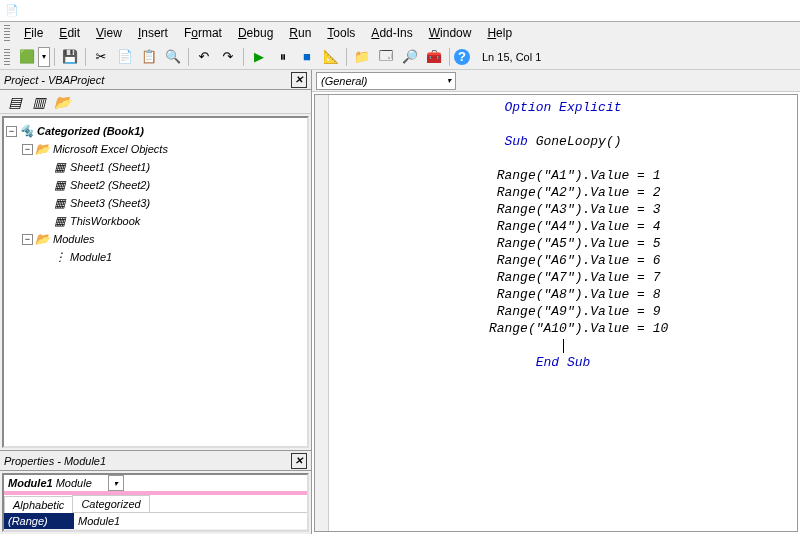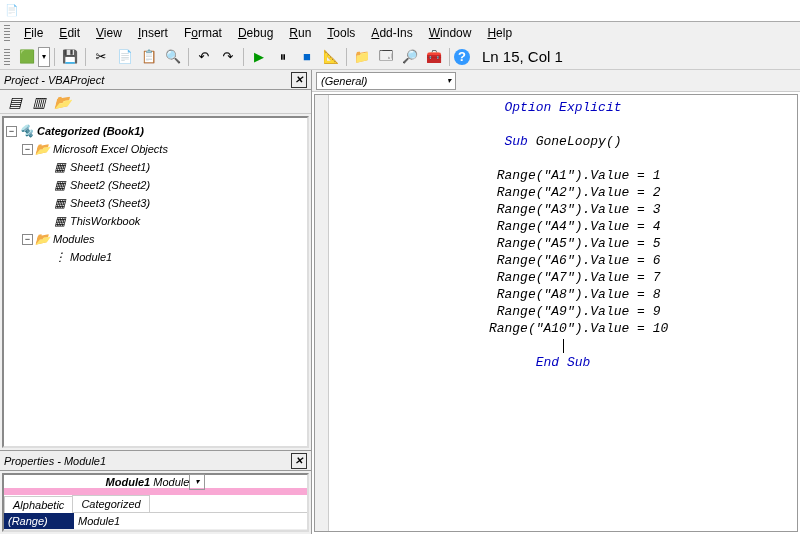--- a/index.html
+++ b/index.html
@@ -11,40 +11,40 @@
 
 .menubar { height: 22px; background: #f0f0f0; display: flex; align-items: center; padding: 0 4px; gap: 2px; }
 .menubar .grip { width: 6px; height: 16px; background: repeating-linear-gradient(#888,#888 1px,transparent 1px,transparent 3px); margin-right: 4px; }
 .menubar .menu-item { padding: 2px 8px; cursor: default; font-size: 12px; }
 .menubar .ul { text-decoration: underline; }
 
 .toolbar { height: 26px; background: #f0f0f0; border-bottom: 1px solid #ccc; display: flex; align-items: center; padding: 0 4px; gap: 2px; }
 .toolbar .grip { width: 6px; height: 16px; background: repeating-linear-gradient(#888,#888 1px,transparent 1px,transparent 3px); margin-right: 4px; }
 .toolbar .btn { width: 22px; height: 22px; display: flex; align-items: center; justify-content: center; cursor: default; border-radius: 2px; font-size: 13px; }
 .toolbar .sep { width: 1px; height: 18px; background: #bbb; margin: 0 2px; }
-.toolbar .status { padding: 0 10px; font-size: 15px; }
+.toolbar .status { padding: 0 10px; font-size: 11px; }
 .toolbar .combo-drop { width: 12px; height: 20px; border: 1px solid #999; background: #fff; display: flex; align-items: center; justify-content: center; font-size: 8px; margin-left: -2px; }
 
 .workspace { display: flex; height: calc(100% - 70px); font-style: italic; }
 .left-col { width: 312px; display: flex; flex-direction: column; border-right: 1px solid #999; }
 .panel-header { height: 20px; background: #eee; border-bottom: 1px solid #999; display: flex; align-items: center; justify-content: space-between; padding: 0 4px; font-size: 11px; }
 .panel-header .xbtn { width: 16px; height: 16px; border: 1px solid #333; display: flex; align-items: center; justify-content: center; font-size: 10px; font-weight: bold; cursor: default; }
 
 .proj-tb { height: 24px; background: #f0f0f0; border-bottom: 1px solid #ccc; display: flex; align-items: center; padding: 0 4px; gap: 2px; }
 .proj-tb .btn { width: 22px; height: 22px; display: flex; align-items: center; justify-content: center; cursor: default; font-size: 14px; }
 
 .tree { flex: 1; background: #fff; border: 2px inset #ddd; margin: 2px; padding: 4px 2px; overflow: auto; font-size: 11px; }
 .tree .node { display: flex; align-items: center; gap: 2px; padding: 1px 0; white-space: nowrap; }
 .tree .twisty { width: 11px; height: 11px; border: 1px solid #888; display: flex; align-items: center; justify-content: center; font-size: 9px; line-height: 1; cursor: default; background: #fff; }
 .tree .icon { width: 16px; height: 16px; display: flex; align-items: center; justify-content: center; font-size: 12px; }
 .tree .bold { font-weight: bold; }
 
 .props { border-top: 1px solid #999; }
 .props-body { background: #fff; border: 2px inset #ddd; margin: 2px; }
-.props-body .combo { height: 20px; border-bottom: 7px solid #f9a8d4; display: flex; align-items: center; padding: 0 4px; font-size: 11px; justify-content: center; }
+.props-body .combo { height: 20px; border-bottom: 4px solid #f9a8d4; display: flex; align-items: center; padding: 0 4px; font-size: 11px; justify-content: flex-start; gap: 16px; }
 .props-body .combo .arrow { width: 16px; height: 16px; border: 1px solid #999; display:flex; align-items:center; justify-content:center; font-size:8px; }
 .props-body .tabs { display: flex; border-bottom: 1px solid #ccc; }
 .props-body .tab { padding: 2px 8px; border: 1px solid #ccc; border-bottom: none; background: #fff; font-size: 11px; cursor: default; margin-right: -1px; }
 .props-body .tab.active { background: #fff; position: relative; top: 1px; }
 .props-grid .row { display: flex; border-bottom: 1px solid #eee; font-size: 11px; }
 .props-grid .key { width: 70px; padding: 2px 4px; background: #0a246a; color: #fff; }
 .props-grid .val { flex: 1; padding: 2px 4px; }
 
 .right-col { flex: 1; display: flex; flex-direction: column; background: #fff; }
 .obj-bar { height: 22px; background: #f0f0f0; display: flex; align-items: center; padding: 2px 4px; gap: 4px; border-bottom: 1px solid #ccc; }

